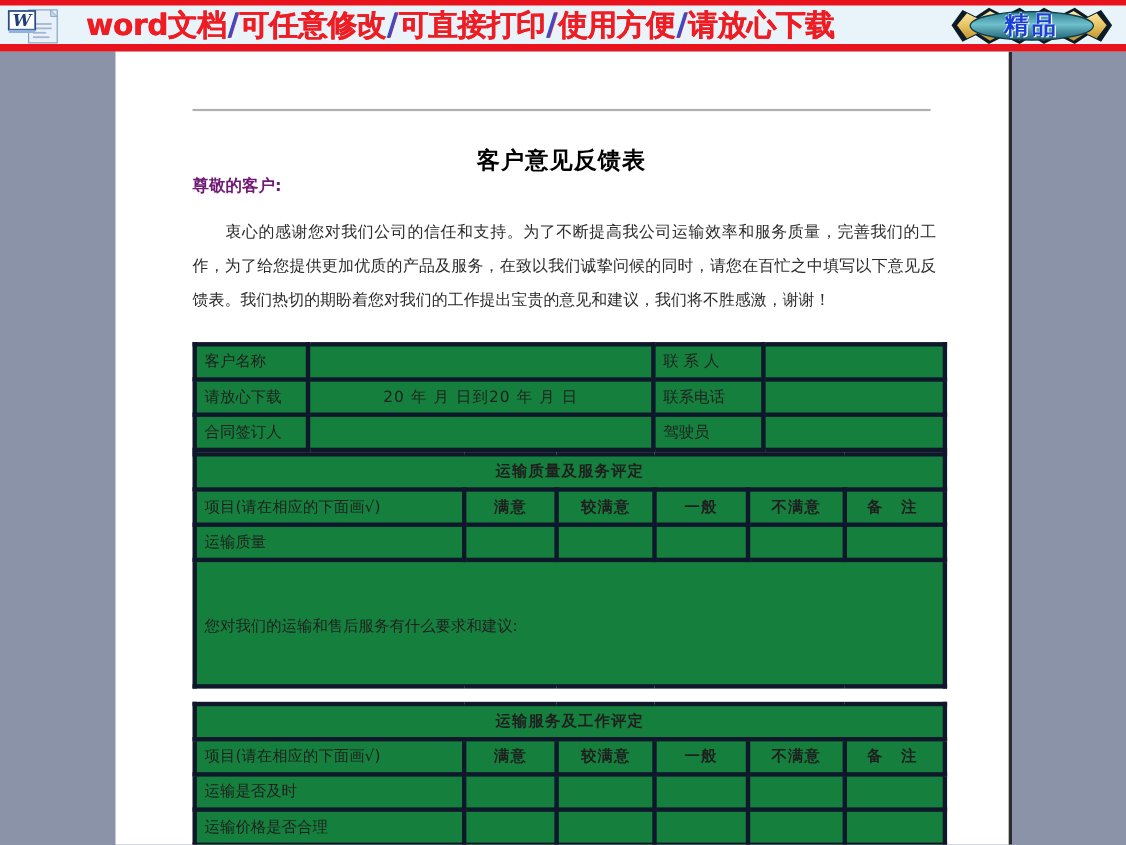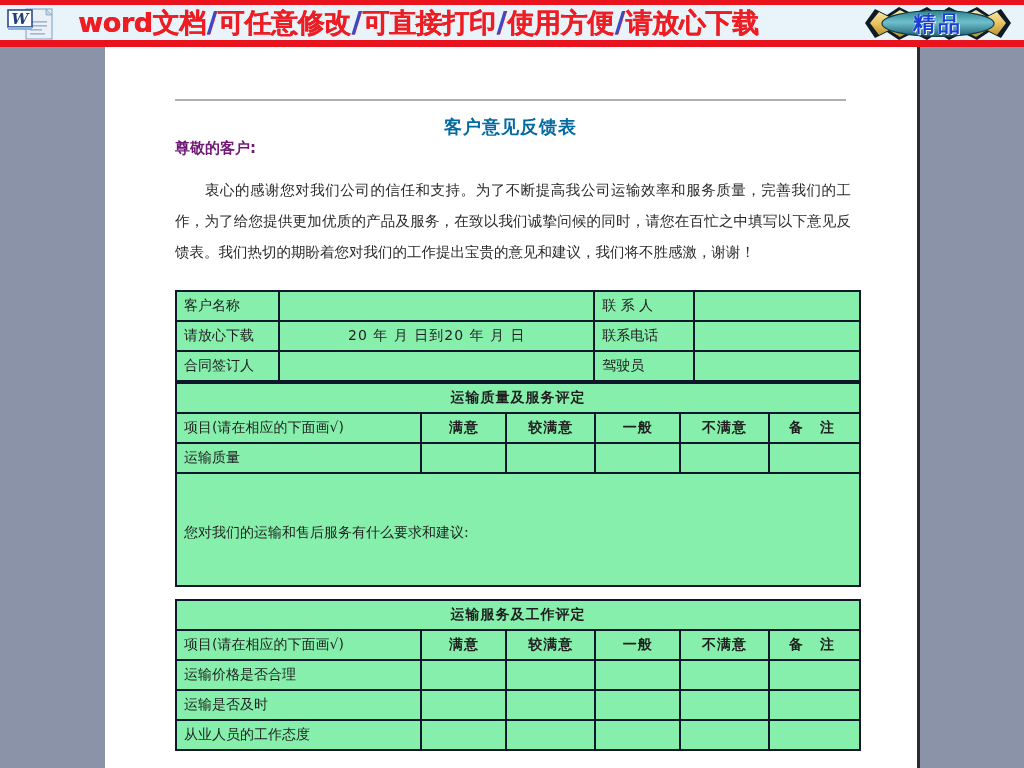--- a/index.html
+++ b/index.html
@@ -114,27 +114,27 @@
   }
 
   .header-rule {
     margin-top: 52px;
     width: 671px;
     height: 2px;
     background: #b0b0b0;
   }
 
   .doc-title {
-    margin-top: 14px;
+    margin-top: 31px;
     width: 671px;
     text-align: center;
     font-family: "DejaVu Serif", "Liberation Serif", serif;
     font-weight: bold;
-    font-size: 18px;
-    color: #0369a1;
+    font-size: 21px;
+    color: #000000;
     letter-spacing: 1px;
   }
 
   .salutation {
     font-family: "DejaVu Sans", "Liberation Sans", sans-serif;
     font-weight: bold;
     font-size: 15px;
     color: #701a75;
   }
 
@@ -152,25 +152,25 @@
   
   table.form-table {
     border-collapse: collapse;
     width: 686px;
     table-layout: fixed;
     font-family: "DejaVu Sans", "Liberation Sans", sans-serif;
     font-size: 14px;
     color: #1f1f1f;
   }
   table.form-table td {
-    border: 2px solid #0f172a;
+    border: 4px solid #0f172a;
     height: 28px;
     padding: 0 7px;
     vertical-align: middle;
-    background: #86efac;
+    background: #15803d;
   }
 
   .t-info { margin-top: 22px; }
 
   .cell-label { white-space: nowrap; }
   .date-cell { text-align: center; letter-spacing: 1px; }
 
   .section-head {
     text-align: center;
     font-weight: bold;
@@ -342,29 +342,29 @@
           </tr>
           <tr>
             <td>项目(请在相应的下面画√)</td>
             <td class="section-head">满意</td>
             <td class="section-head">较满意</td>
             <td class="section-head">一般</td>
             <td class="section-head">不满意</td>
             <td class="section-head remark-txt">备  注</td>
           </tr>
           <tr>
+            <td>运输是否及时</td>
+            <td></td>
+            <td></td>
+            <td></td>
+            <td></td>
+            <td></td>
+          </tr>
+          <tr>
             <td>运输价格是否合理</td>
-            <td></td>
-            <td></td>
-            <td></td>
-            <td></td>
-            <td></td>
-          </tr>
-          <tr>
-            <td>运输是否及时</td>
             <td></td>
             <td></td>
             <td></td>
             <td></td>
             <td></td>
           </tr>
           <tr>
             <td>从业人员的工作态度</td>
             <td></td>
             <td></td>

